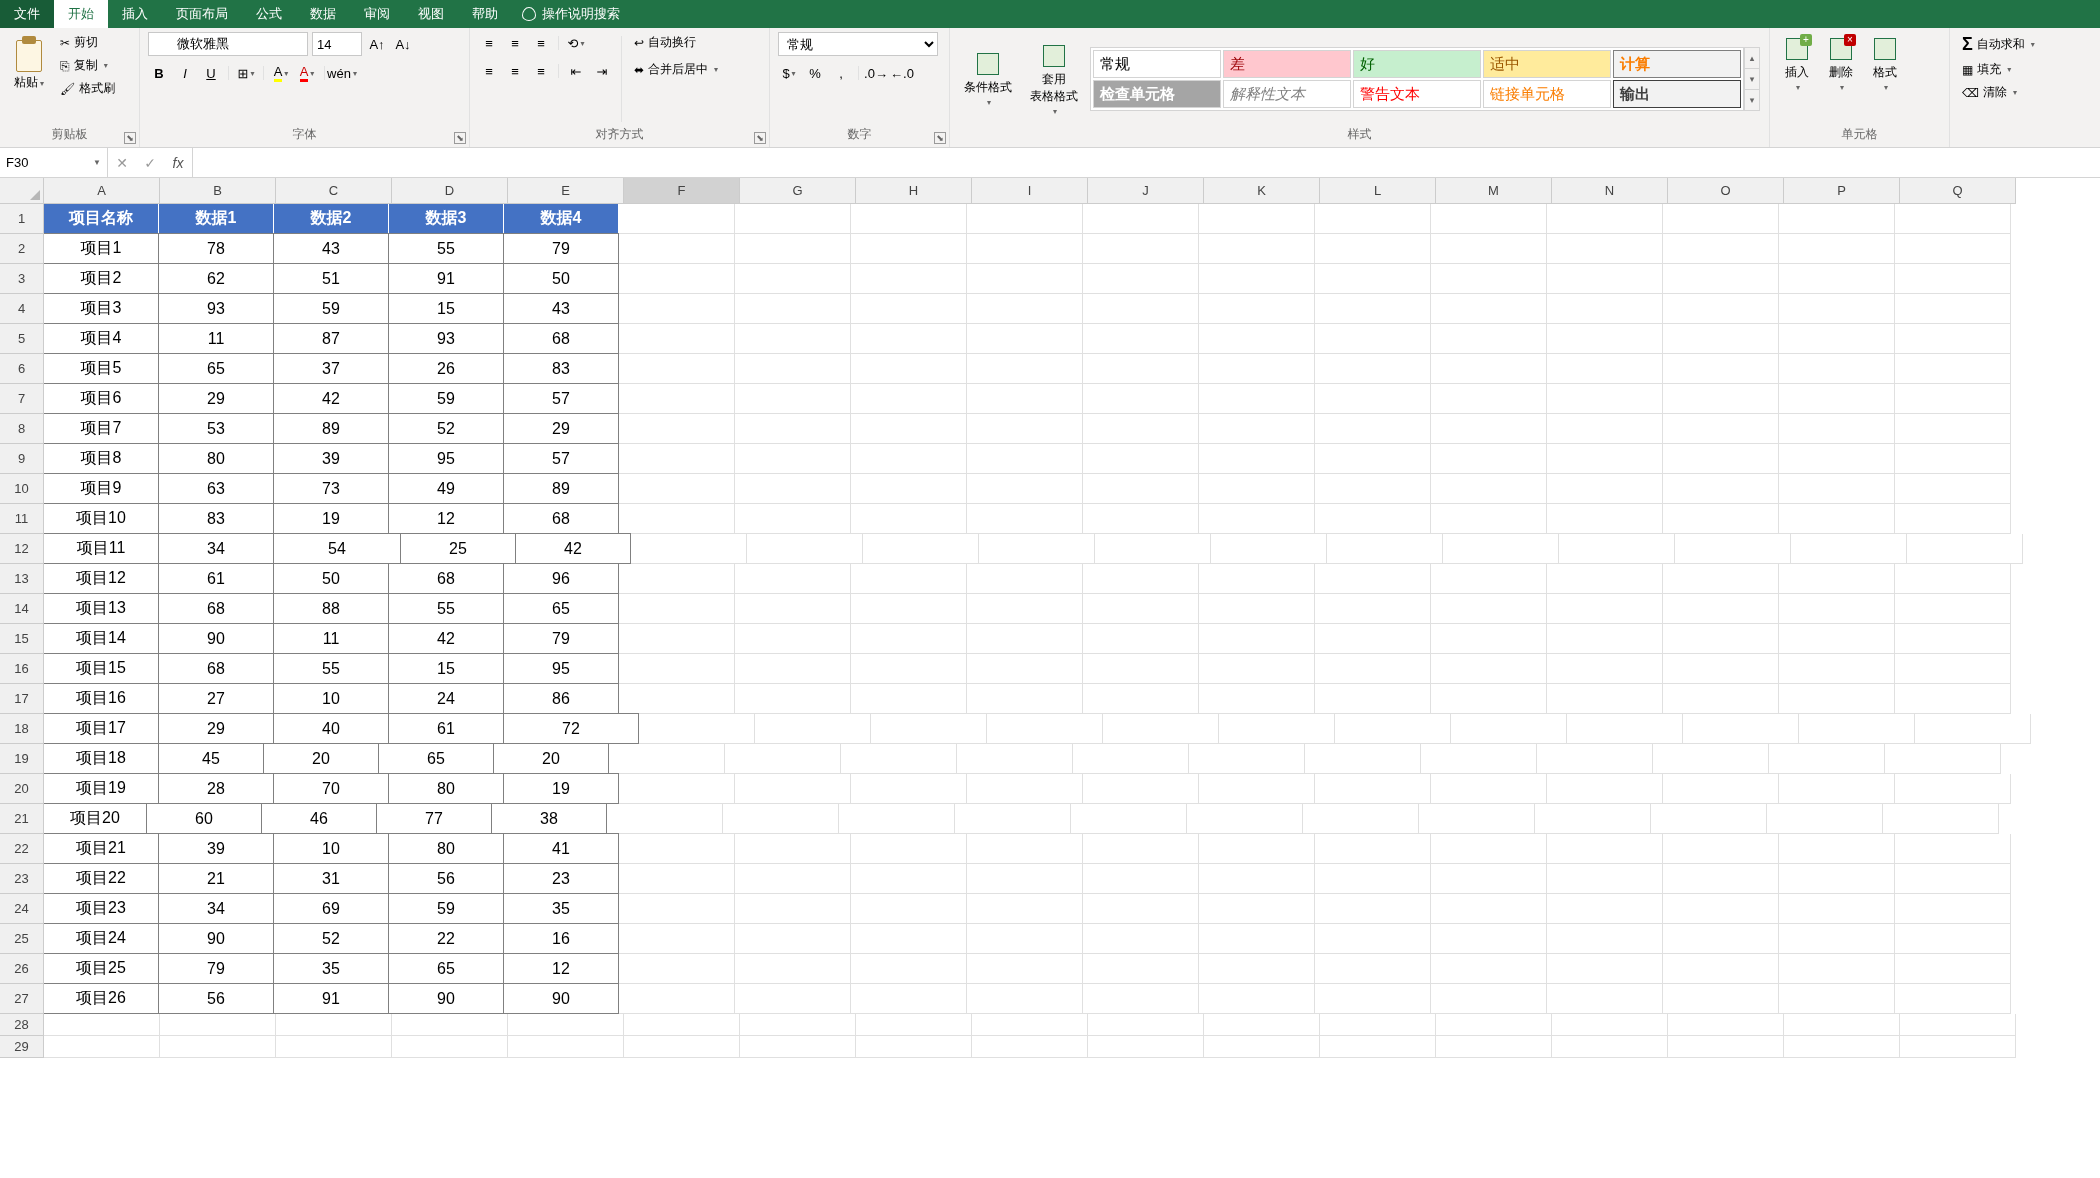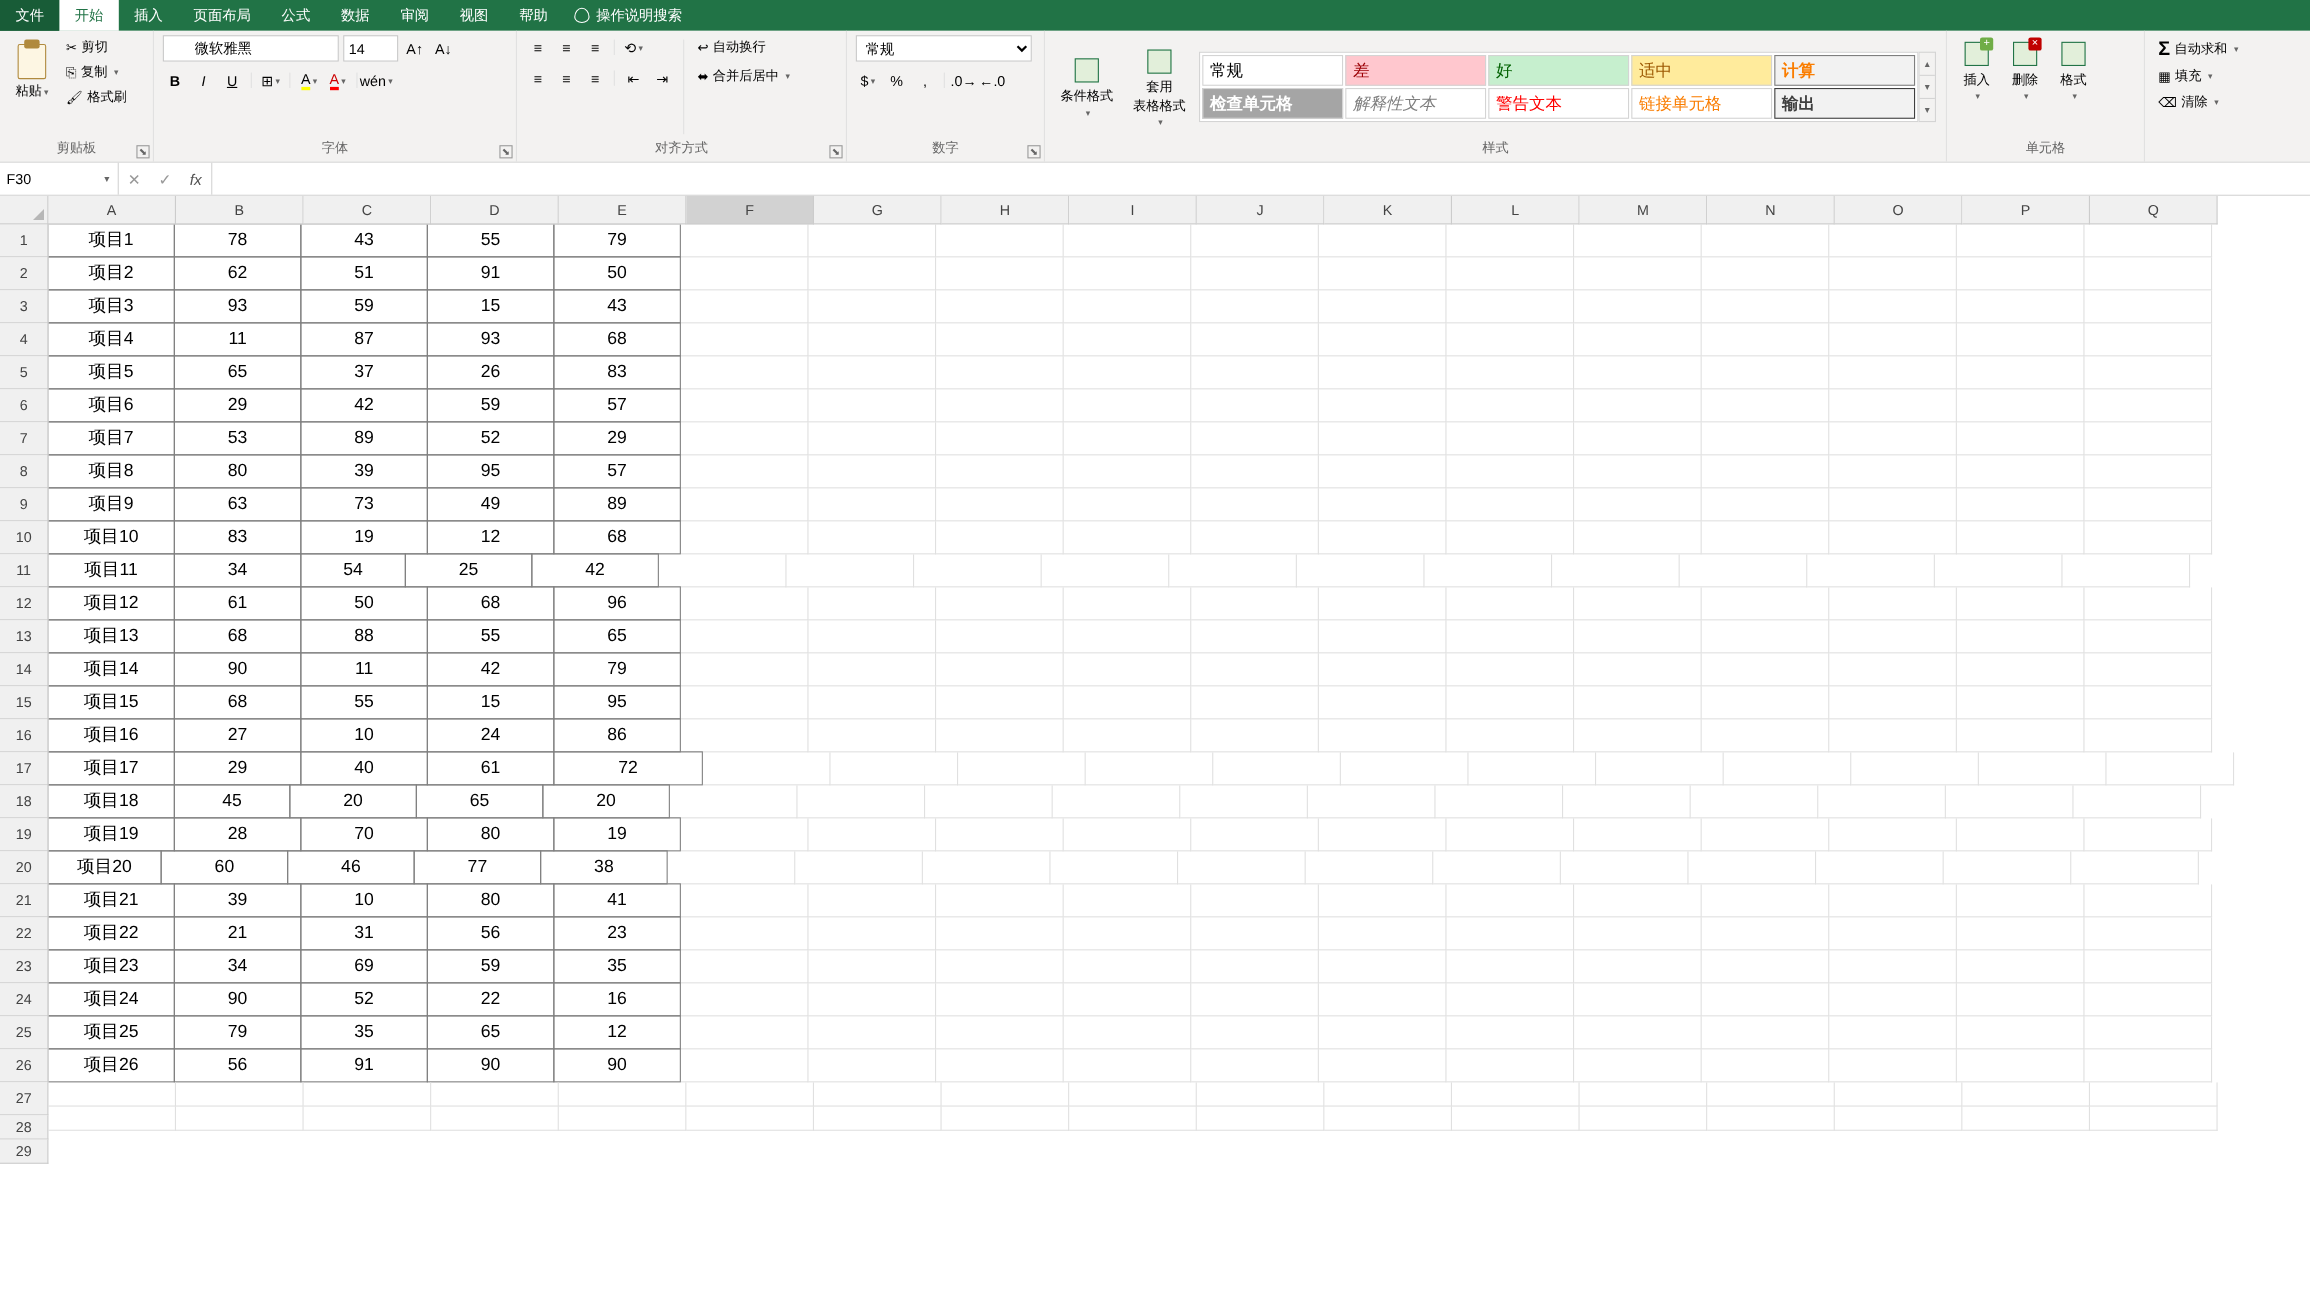--- a/index.html
+++ b/index.html
@@ -345,20 +345,39 @@
       <div class="rh">23</div>
       <div class="rh">24</div>
       <div class="rh">25</div>
       <div class="rh">26</div>
       <div class="rh">27</div>
       <div class="rh small">28</div>
       <div class="rh small">29</div>
     </div>
   <div class="cells" id="cells">
       <div class="crow">
+        <div class="cell hdr-cell" style="width: 116px;">项目名称</div>
+        <div class="cell hdr-cell" style="width: 116px;">数据1</div>
+        <div class="cell hdr-cell" style="width: 116px;">数据2</div>
+        <div class="cell hdr-cell" style="width: 116px;">数据3</div>
+        <div class="cell hdr-cell" style="width: 116px;">数据4</div>
+        <div class="cell" style="width: 116px;"></div>
+        <div class="cell" style="width: 116px;"></div>
+        <div class="cell" style="width: 116px;"></div>
+        <div class="cell" style="width: 116px;"></div>
+        <div class="cell" style="width: 116px;"></div>
+        <div class="cell" style="width: 116px;"></div>
+        <div class="cell" style="width: 116px;"></div>
+        <div class="cell" style="width: 116px;"></div>
+        <div class="cell" style="width: 116px;"></div>
+        <div class="cell" style="width: 116px;"></div>
+        <div class="cell" style="width: 116px;"></div>
+        <div class="cell" style="width: 116px;"></div>
+      </div>
+      <div class="crow">
         <div class="cell data-cell" style="width: 116px;">项目1</div>
         <div class="cell data-cell" style="width: 116px;">78</div>
         <div class="cell data-cell" style="width: 116px;">43</div>
         <div class="cell data-cell" style="width: 116px;">55</div>
         <div class="cell data-cell" style="width: 116px;">79</div>
         <div class="cell" style="width: 116px;"></div>
         <div class="cell" style="width: 116px;"></div>
         <div class="cell" style="width: 116px;"></div>
         <div class="cell" style="width: 116px;"></div>
         <div class="cell" style="width: 116px;"></div>
@@ -537,21 +556,21 @@
         <div class="cell" style="width: 116px;"></div>
         <div class="cell" style="width: 116px;"></div>
         <div class="cell" style="width: 116px;"></div>
         <div class="cell" style="width: 116px;"></div>
         <div class="cell" style="width: 116px;"></div>
         <div class="cell" style="width: 116px;"></div>
       </div>
       <div class="crow">
         <div class="cell data-cell" style="width: 116px;">项目11</div>
         <div class="cell data-cell" style="width: 116px;">34</div>
-        <div class="cell data-cell" style="width: 96px; text-align: right;">54</div>
+        <div class="cell data-cell" style="width: 128px; text-align: right;">54</div>
         <div class="cell data-cell" style="width: 116px;">25</div>
         <div class="cell data-cell" style="width: 116px;">42</div>
         <div class="cell" style="width: 116px;"></div>
         <div class="cell" style="width: 116px;"></div>
         <div class="cell" style="width: 116px;"></div>
         <div class="cell" style="width: 116px;"></div>
         <div class="cell" style="width: 116px;"></div>
         <div class="cell" style="width: 116px;"></div>
         <div class="cell" style="width: 116px;"></div>
         <div class="cell" style="width: 116px;"></div>

